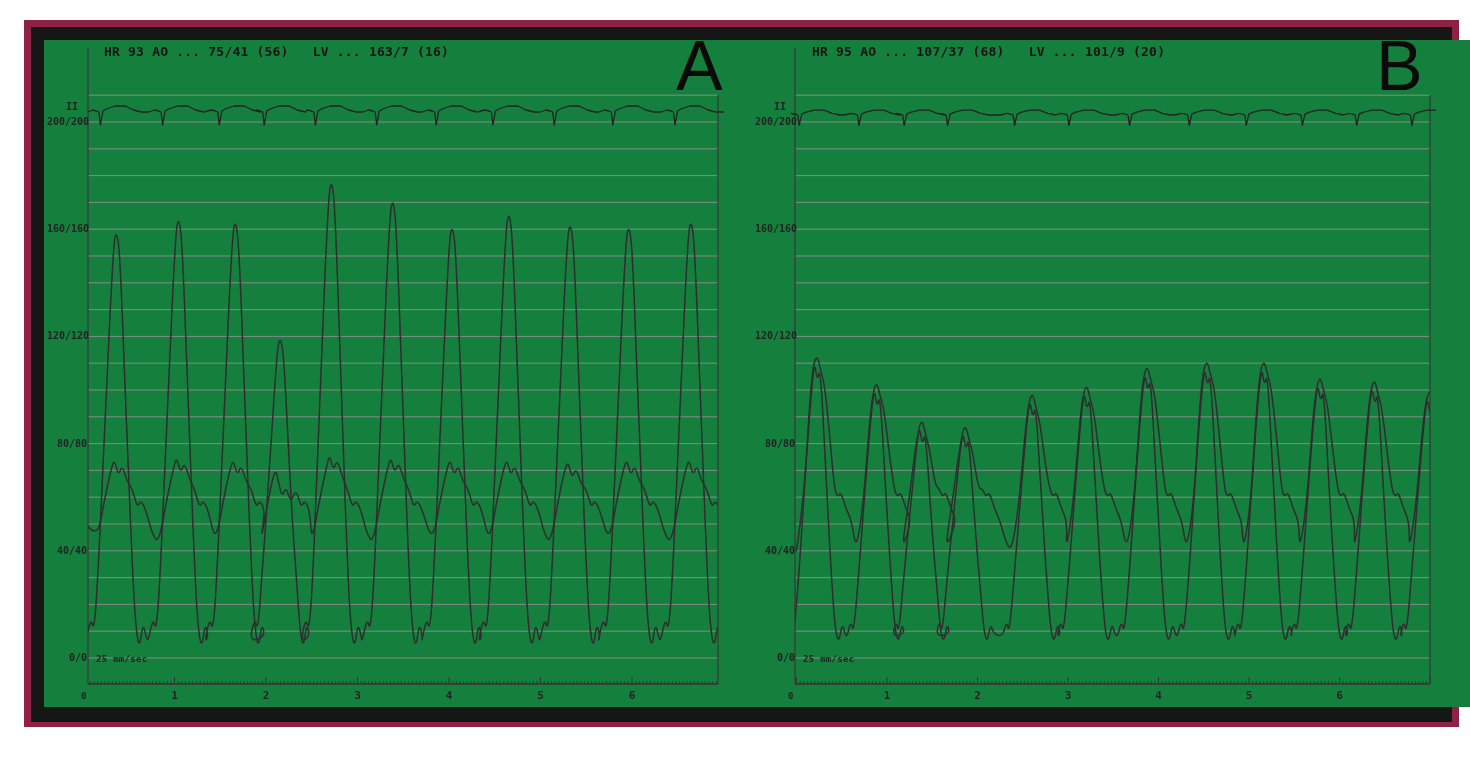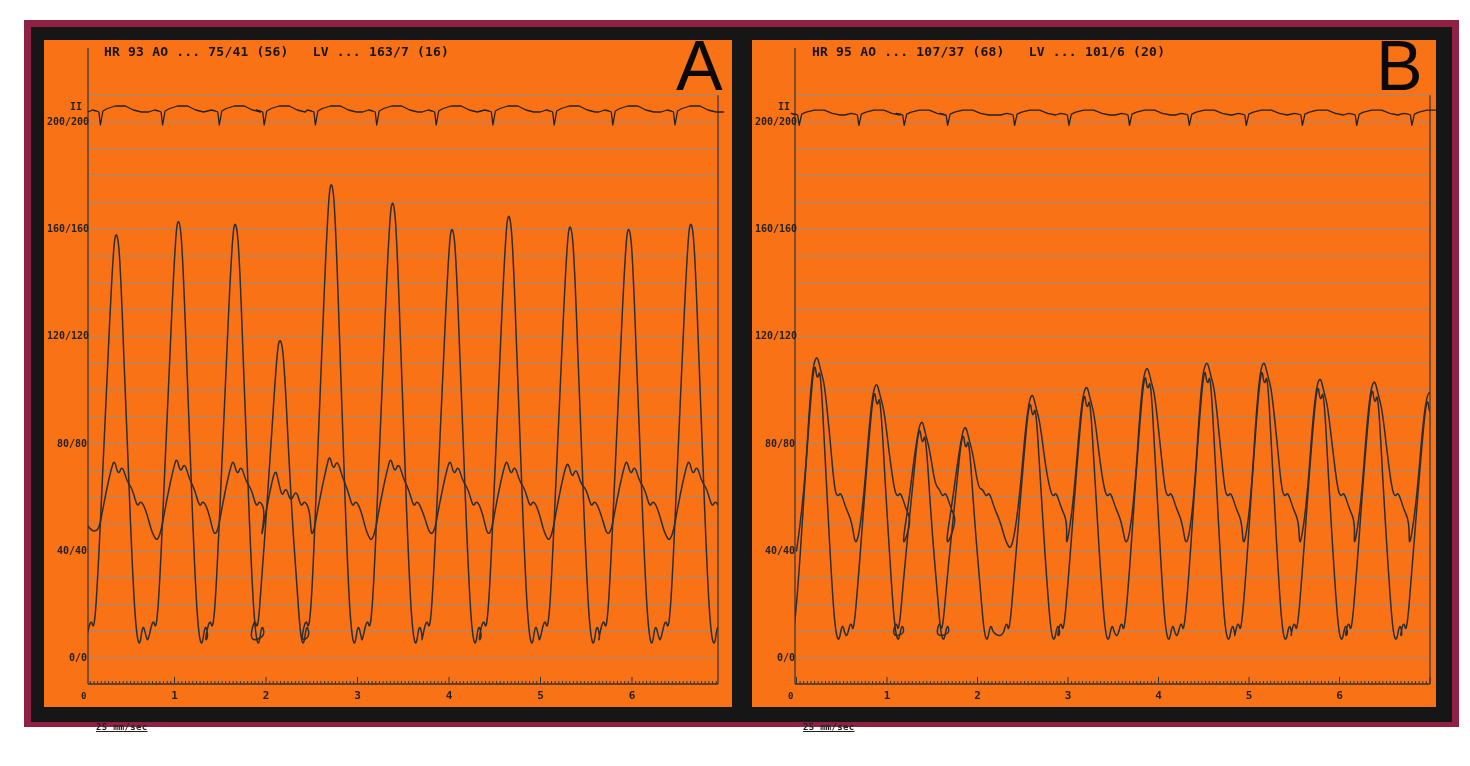--- a/index.html
+++ b/index.html
@@ -1,36 +1,36 @@
 <!DOCTYPE html>
 <html><head>
 <meta charset="utf-8">
 <style>
   html,body{margin:0;padding:0;background:#ffffff;}
   .page{position:relative;width:1470px;height:766px;background:#ffffff;overflow:hidden;
         font-family:"DejaVu Sans Mono", monospace;}
   .frame-maroon{position:absolute;left:24px;top:20px;width:1435px;height:707px;background:#8e2144;}
   .frame-black{position:absolute;left:31px;top:27px;width:1421px;height:695px;background:#161616;}
-  .panel{position:absolute;top:40px;height:667px;background:#f97316;}
+  .panel{position:absolute;top:40px;height:667px;background:#15803d;padding-left:45px;}
   .panel-a{left:44px;width:688px;}
   .panel-b{left:752px;width:684px;}
   .hdr{position:absolute;top:4px;left:60px;font:bold 13px/16px "DejaVu Sans Mono", monospace;
        color:#141414;white-space:pre;letter-spacing:0.2px;}
   .letter{position:absolute;top:-9px;font:400 70px/1 "Liberation Sans", sans-serif;color:#0a0a0a;}
   .letter-a{left:632px;}
   .letter-b{left:624px;}
   .plot{position:absolute;left:0;top:0;}
   .ylab{position:absolute;left:3px;width:40px;height:12px;font:bold 10px/12px "DejaVu Sans Mono", monospace;
         color:#222;text-align:right;}
-  .ecglead{position:absolute;left:8px;width:30px;height:11px;font:bold 10px/11px "DejaVu Sans Mono", monospace;color:#222;text-align:right;}
+  .ecglead{position:absolute;left:22px;width:30px;height:11px;font:bold 10px/11px "DejaVu Sans Mono", monospace;color:#222;}
   .xlab{position:absolute;top:650px;width:20px;height:12px;text-align:center;
         font:bold 11px/12px "DejaVu Sans Mono", monospace;color:#222;}
   .originlab{position:absolute;top:651px;width:10px;font:bold 9px/11px "DejaVu Sans Mono", monospace;color:#222;}
-  .speedlab{position:absolute;top:682px;font:bold 9px/11px "DejaVu Sans Mono", monospace;color:#222;
-        letter-spacing:0.3px;text-decoration:underline;}
+  .speedlab{position:absolute;top:614px;font:bold 9px/11px "DejaVu Sans Mono", monospace;color:#222;
+        letter-spacing:0.3px;}
 </style>
 </head>
 <body>
 
 <div class="page">
   <div class="frame-maroon"></div>
   <div class="frame-black"></div>
 
   <section class="panel panel-a">
     <svg class="plot" width="688" height="667">
@@ -480,21 +480,21 @@
           <line x1="670.8" y1="644" x2="670.8" y2="641"></line>
           <line x1="674.4" y1="644" x2="674.4" y2="641"></line>
           <line x1="678" y1="644" x2="678" y2="637"></line>
         </g>
         <g fill="none" stroke="#2e2e2e" stroke-width="1.5" stroke-linejoin="round" stroke-linecap="round" clip-path="url(#clip1)">
           <path d="M44.5,510.8 Q51.7,462.6 55.4,400.9 Q59,339.3 61.7,325.9 Q64.4,312.5 66.7,321.9 Q68.9,331.2 70.7,337.9 Q72.6,344.6 75.3,371.3 Q78,398 80.2,423.6 Q82.5,449.2 84.1,453.2 Q85.7,457.2 87.3,454.5 Q88.8,451.8 91.3,459.9 Q93.8,467.9 96.8,474.6 Q99.7,481.3 102,496.1 Q104.2,510.8 107.9,486.7 Q111.5,462.6 115.1,414.3 Q118.7,366.1 121.4,352.7 Q124.1,339.3 126.4,348.7 Q128.7,358 130.5,364.7 Q132.3,371.4 135,394.4 Q137.7,417.3 140,433.2 Q142.2,449.2 143.8,453.2 Q145.4,457.2 147,454.5 Q148.6,451.8 151.1,459.9 Q153.6,467.9 156.5,474.6 Q159.4,481.3 154.5,496.1 Q149.5,510.8 153.1,486.7 Q156.7,462.6 160.3,433.1 Q164,403.6 166.7,390.2 Q169.4,376.8 171.7,386.2 Q173.9,395.6 175.7,402.3 Q177.5,409 180.3,426.6 Q183,444.3 185.2,446.7 Q187.5,449.2 189.1,453.2 Q190.7,457.2 192.2,454.5 Q193.8,451.8 196.3,459.9 Q198.8,467.9 201.7,474.6 Q204.7,481.3 198.8,496.1 Q192.9,510.8 196.5,486.7 Q200.2,462.6 203.8,435.8 Q207.4,409 210.1,395.6 Q212.8,382.2 215.1,391.5 Q217.4,400.9 219.2,407.6 Q221,414.3 223.7,431.3 Q226.4,448.2 228.7,448.7 Q230.9,449.2 232.5,453.2 Q234.1,457.2 235.7,454.5 Q237.3,451.8 239.8,459.9 Q242.2,467.9 245.2,474.6 Q248.1,481.3 251.1,492 Q254,502.8 256.9,506.8 Q259.9,510.8 263.5,486.7 Q267.1,462.6 270.8,419.7 Q274.4,376.8 277.1,363.4 Q279.8,350 282.1,359.4 Q284.3,368.8 286.1,375.5 Q287.9,382.2 290.7,403.6 Q293.4,425 295.6,437.1 Q297.9,449.2 299.5,453.2 Q301.1,457.2 302.7,454.5 Q304.2,451.8 306.7,459.9 Q309.2,467.9 312.2,474.6 Q315.1,481.3 314.6,496.1 Q314.2,510.8 317.8,486.7 Q321.4,462.6 325.1,415.7 Q328.7,368.8 331.4,355.4 Q334.1,342 336.4,351.3 Q338.6,360.7 340.4,367.4 Q342.2,374.1 345,396.7 Q347.7,419.3 349.9,434.2 Q352.2,449.2 353.8,453.2 Q355.4,457.2 357,454.5 Q358.5,451.8 361,459.9 Q363.5,467.9 366.5,474.6 Q369.4,481.3 372.1,496.1 Q374.8,510.8 378.4,486.7 Q382.1,462.6 385.7,406.3 Q389.3,350 392,336.6 Q394.7,323.2 397,332.6 Q399.3,342 401.1,348.7 Q402.9,355.4 405.6,380.6 Q408.3,405.7 410.6,427.5 Q412.8,449.2 414.4,453.2 Q416,457.2 417.6,454.5 Q419.2,451.8 421.7,459.9 Q424.1,467.9 427.1,474.6 Q430,481.3 432.3,496.1 Q434.6,510.8 438.2,486.7 Q441.8,462.6 445.4,403.6 Q449,344.6 451.7,331.2 Q454.5,317.8 456.7,327.2 Q459,336.6 460.8,343.3 Q462.6,350 465.3,375.9 Q468,401.9 470.3,425.5 Q472.6,449.2 474.1,453.2 Q475.7,457.2 477.3,454.5 Q478.9,451.8 481.4,459.9 Q483.9,467.9 486.8,474.6 Q489.8,481.3 490.7,496.1 Q491.6,510.8 495.2,486.7 Q498.8,462.6 502.4,403.6 Q506.1,344.6 508.8,331.2 Q511.5,317.8 513.7,327.2 Q516,336.6 517.8,343.3 Q519.6,350 522.3,375.9 Q525.1,401.9 527.3,425.5 Q529.6,449.2 531.2,453.2 Q532.7,457.2 534.3,454.5 Q535.9,451.8 538.4,459.9 Q540.9,467.9 543.8,474.6 Q546.8,481.3 547.2,496.1 Q547.7,510.8 551.3,486.7 Q554.9,462.6 558.5,411.6 Q562.2,360.7 564.9,347.3 Q567.6,333.9 569.9,343.3 Q572.1,352.7 573.9,359.4 Q575.7,366.1 578.4,389.8 Q581.2,413.5 583.4,431.3 Q585.7,449.2 587.3,453.2 Q588.9,457.2 590.4,454.5 Q592,451.8 594.5,459.9 Q597,467.9 599.9,474.6 Q602.9,481.3 602.4,496.1 Q602,510.8 605.6,486.7 Q609.2,462.6 612.8,413 Q616.5,363.4 619.2,350 Q621.9,336.6 624.2,346 Q626.4,355.4 628.2,362.1 Q630,368.8 632.8,392.1 Q635.5,415.4 637.7,432.3 Q640,449.2 641.6,453.2 Q643.2,457.2 644.7,454.5 Q646.3,451.8 648.8,459.9 Q651.3,467.9 654.2,474.6 Q657.2,481.3 657.2,496.1 Q657.2,510.8 660.8,486.7 Q664.4,462.6 668,418.3 Q671.7,374.1 674.4,360.7 Q677.1,347.3 679.4,356.7 Q681.6,366.1 683.4,372.8 Q685.2,379.5 688,401.3 Q690.7,423.1 692.9,436.1 Q695.2,449.2 696.8,453.2 Q698.4,457.2 699.9,454.5 Q701.5,451.8 704,459.9 Q706.5,467.9 709.4,474.6 Q712.4,481.3 714.7,480 Q716.9,478.6 732.8,486.7 L748.6,494.7"></path>
           <path d="M35.5,596.6 Q39.1,580.5 40.4,587.2 Q41.8,593.9 44.3,565.7 Q46.8,537.6 51.1,469.7 Q55.4,401.9 58.8,359.9 Q62.1,317.8 63.7,329.9 Q65.3,342 66.9,333.9 Q68.5,325.9 71.4,384.9 Q74.4,443.9 77.5,501.5 Q80.7,559 82.3,576.5 Q83.9,593.9 85.5,597.9 Q87,601.9 88.6,592.5 Q90.2,583.2 91.6,588.5 Q92.9,593.9 94,595.2 Q95.2,596.6 97,588.5 Q98.8,580.5 100.2,587.2 Q101.5,593.9 104,565.7 Q106.5,537.6 110.8,479.4 Q115.1,421.2 118.5,382.9 Q121.9,344.6 123.5,356.7 Q125,368.8 126.6,360.7 Q128.2,352.7 131.2,406.1 Q134.1,459.5 137.3,509.2 Q140.4,559 142,576.5 Q143.6,593.9 145.2,597.9 Q146.8,601.9 148.3,592.5 Q149.9,583.2 151.3,588.5 Q152.6,593.9 146.5,595.2 Q140.4,596.6 142.2,588.5 Q144.1,580.5 145.4,587.2 Q146.8,593.9 149.3,565.7 Q151.7,537.6 156,492.9 Q160.3,448.2 163.7,415.2 Q167.1,382.2 168.7,394.2 Q170.3,406.3 171.9,398.2 Q173.5,390.2 176.4,435.7 Q179.3,481.2 182.5,520.1 Q185.7,559 187.3,576.5 Q188.8,593.9 190.4,597.9 Q192,601.9 193.6,592.5 Q195.2,583.2 196.5,588.5 Q197.9,593.9 190.9,595.2 Q183.9,596.6 185.7,588.5 Q187.5,580.5 188.8,587.2 Q190.2,593.9 192.7,565.7 Q195.2,537.6 199.5,494.8 Q203.8,452.1 207.2,419.8 Q210.6,387.5 212.2,399.6 Q213.7,411.6 215.3,403.6 Q216.9,395.6 219.8,439.9 Q222.8,484.3 226,521.7 Q229.1,559 230.7,576.5 Q232.3,593.9 233.9,597.9 Q235.5,601.9 237,592.5 Q238.6,583.2 240,588.5 Q241.3,593.9 246.1,595.2 Q250.8,596.6 252.7,588.5 Q254.5,580.5 255.8,587.2 Q257.2,593.9 259.7,565.7 Q262.2,537.6 266.5,483.2 Q270.8,428.9 274.1,392.1 Q277.5,355.4 279.1,367.4 Q280.7,379.5 282.3,371.4 Q283.9,363.4 286.8,414.5 Q289.8,465.7 292.9,512.4 Q296.1,559 297.7,576.5 Q299.3,593.9 300.8,597.9 Q302.4,601.9 304,592.5 Q305.6,583.2 307,588.5 Q308.3,593.9 306.7,595.2 Q305.1,596.6 307,588.5 Q308.8,580.5 310.1,587.2 Q311.5,593.9 314,565.7 Q316.5,537.6 320.8,480.4 Q325.1,423.1 328.4,385.2 Q331.8,347.3 333.4,359.4 Q335,371.4 336.6,363.4 Q338.2,355.4 341.1,408.2 Q344.1,461 347.2,510 Q350.4,559 352,576.5 Q353.6,593.9 355.1,597.9 Q356.7,601.9 358.3,592.5 Q359.9,583.2 361.3,588.5 Q362.6,593.9 364.2,595.2 Q365.8,596.6 367.6,588.5 Q369.4,580.5 370.8,587.2 Q372.1,593.9 374.6,565.7 Q377.1,537.6 381.4,473.6 Q385.7,409.6 389.1,369.1 Q392.5,328.6 394.1,340.6 Q395.6,352.7 397.2,344.6 Q398.8,336.6 401.7,393.4 Q404.7,450.1 407.9,504.6 Q411,559 412.6,576.5 Q414.2,593.9 415.8,597.9 Q417.4,601.9 418.9,592.5 Q420.5,583.2 421.9,588.5 Q423.2,593.9 424.4,595.2 Q425.5,596.6 427.3,588.5 Q429.1,580.5 430.5,587.2 Q431.8,593.9 434.3,565.7 Q436.8,537.6 441.1,471.7 Q445.4,405.7 448.8,364.5 Q452.2,323.2 453.8,335.3 Q455.4,347.3 457,339.3 Q458.5,331.2 461.5,389.1 Q464.4,447 467.6,503 Q470.8,559 472.3,576.5 Q473.9,593.9 475.5,597.9 Q477.1,601.9 478.7,592.5 Q480.3,583.2 481.6,588.5 Q483,593.9 482.7,595.2 Q482.5,596.6 484.3,588.5 Q486.1,580.5 487.5,587.2 Q488.9,593.9 491.3,565.7 Q493.8,537.6 498.1,471.7 Q502.4,405.7 505.8,364.5 Q509.2,323.2 510.8,335.3 Q512.4,347.3 514,339.3 Q515.6,331.2 518.5,389.1 Q521.4,447 524.6,503 Q527.8,559 529.4,576.5 Q530.9,593.9 532.5,597.9 Q534.1,601.9 535.7,592.5 Q537.3,583.2 538.6,588.5 Q540,593.9 539.3,595.2 Q538.6,596.6 540.4,588.5 Q542.3,580.5 543.6,587.2 Q545,593.9 547.5,565.7 Q549.9,537.6 554.2,477.5 Q558.5,417.3 561.9,378.3 Q565.3,339.3 566.9,351.3 Q568.5,363.4 570.1,355.4 Q571.7,347.3 574.6,401.8 Q577.5,456.3 580.7,507.7 Q583.9,559 585.5,576.5 Q587,593.9 588.6,597.9 Q590.2,601.9 591.8,592.5 Q593.4,583.2 594.7,588.5 Q596.1,593.9 594.5,595.2 Q592.9,596.6 594.7,588.5 Q596.6,580.5 597.9,587.2 Q599.3,593.9 601.8,565.7 Q604.2,537.6 608.5,478.4 Q612.8,419.3 616.2,380.6 Q619.6,342 621.2,354 Q622.8,366.1 624.4,358 Q626,350 628.9,403.9 Q631.8,457.9 635,508.5 Q638.2,559 639.8,576.5 Q641.3,593.9 642.9,597.9 Q644.5,601.9 646.1,592.5 Q647.7,583.2 649,588.5 Q650.4,593.9 649.3,595.2 Q648.1,596.6 649.9,588.5 Q651.8,580.5 653.1,587.2 Q654.5,593.9 657,565.7 Q659.4,537.6 663.7,482.3 Q668,427 671.4,389.8 Q674.8,352.7 676.4,364.7 Q678,376.8 679.6,368.8 Q681.2,360.7 684.1,412.4 Q687.1,464.1 690.2,511.6 Q693.4,559 695,576.5 Q696.6,593.9 698.1,597.9 Q699.7,601.9 701.3,592.5 Q702.9,583.2 704.2,588.5 Q705.6,593.9 707.2,595.2 Q708.8,596.6 717.4,593.9 L726,591.2"></path>
         </g>
         <path d="M43,75 L39.2,73.4 L43.2,74.2 L45.7,75 L47.2,85.4 L49.7,74.2 L54.2,72.2 L62.2,70.2 L72.2,70.2 L80.2,73.4 L88.2,75 L92.9,75 L98.9,73.4 L102.9,74.2 L105.4,75 L106.9,85.4 L109.4,74.2 L113.9,72.2 L121.9,70.2 L131.9,70.2 L139.9,73.4 L147.9,75 L144.2,73.4 L148.2,74.2 L150.7,75 L152.2,85.4 L154.7,74.2 L159.2,72.2 L167.2,70.2 L177.2,70.2 L185.2,73.4 L193.2,75 L187.6,73.4 L191.6,74.2 L194.1,75 L195.6,85.4 L198.1,74.2 L202.6,72.2 L210.6,70.2 L220.6,70.2 L228.6,73.4 L236.6,75 L248.6,75 L254.6,73.4 L258.6,74.2 L261.1,75 L262.6,85.4 L265.1,74.2 L269.6,72.2 L277.6,70.2 L287.6,70.2 L295.6,73.4 L303.6,75 L308.9,73.4 L312.9,74.2 L315.4,75 L316.9,85.4 L319.4,74.2 L323.9,72.2 L331.9,70.2 L341.9,70.2 L349.9,73.4 L357.9,75 L363.5,75 L369.5,73.4 L373.5,74.2 L376,75 L377.5,85.4 L380,74.2 L384.5,72.2 L392.5,70.2 L402.5,70.2 L410.5,73.4 L418.5,75 L423.3,75 L429.3,73.4 L433.3,74.2 L435.8,75 L437.3,85.4 L439.8,74.2 L444.3,72.2 L452.3,70.2 L462.3,70.2 L470.3,73.4 L478.3,75 L480.3,75 L486.3,73.4 L490.3,74.2 L492.8,75 L494.3,85.4 L496.8,74.2 L501.3,72.2 L509.3,70.2 L519.3,70.2 L527.3,73.4 L535.3,75 L542.4,73.4 L546.4,74.2 L548.9,75 L550.4,85.4 L552.9,74.2 L557.4,72.2 L565.4,70.2 L575.4,70.2 L583.4,73.4 L591.4,75 L596.7,73.4 L600.7,74.2 L603.2,75 L604.7,85.4 L607.2,74.2 L611.7,72.2 L619.7,70.2 L629.7,70.2 L637.7,73.4 L645.7,75 L651.9,73.4 L655.9,74.2 L658.4,75 L659.9,85.4 L662.4,74.2 L666.9,72.2 L674.9,70.2 L684.9,70.2 L692.9,73.4 L700.9,75 L684,75" fill="none" stroke="#222" stroke-width="1.3" stroke-linejoin="round"></path>
       </svg>
-    <div class="hdr">HR 95 AO ... 107/37 (68)   LV ... 101/6 (20)</div>
+    <div class="hdr">HR 95 AO ... 107/37 (68)   LV ... 101/9 (20)</div>
     <div class="letter letter-b">B</div>
   <span class="ecglead" style="top: 61px;">II</span>
       <span class="ylab" style="top: 76px;">200/200</span>
       <span class="ylab" style="top: 183.2px;">160/160</span>
       <span class="ylab" style="top: 290.4px;">120/120</span>
       <span class="ylab" style="top: 397.6px;">80/80</span>
       <span class="ylab" style="top: 504.8px;">40/40</span>
       <span class="ylab" style="top: 612px;">0/0</span>
       <span class="xlab" style="left: 125px;">1</span>
       <span class="xlab" style="left: 215.5px;">2</span>

